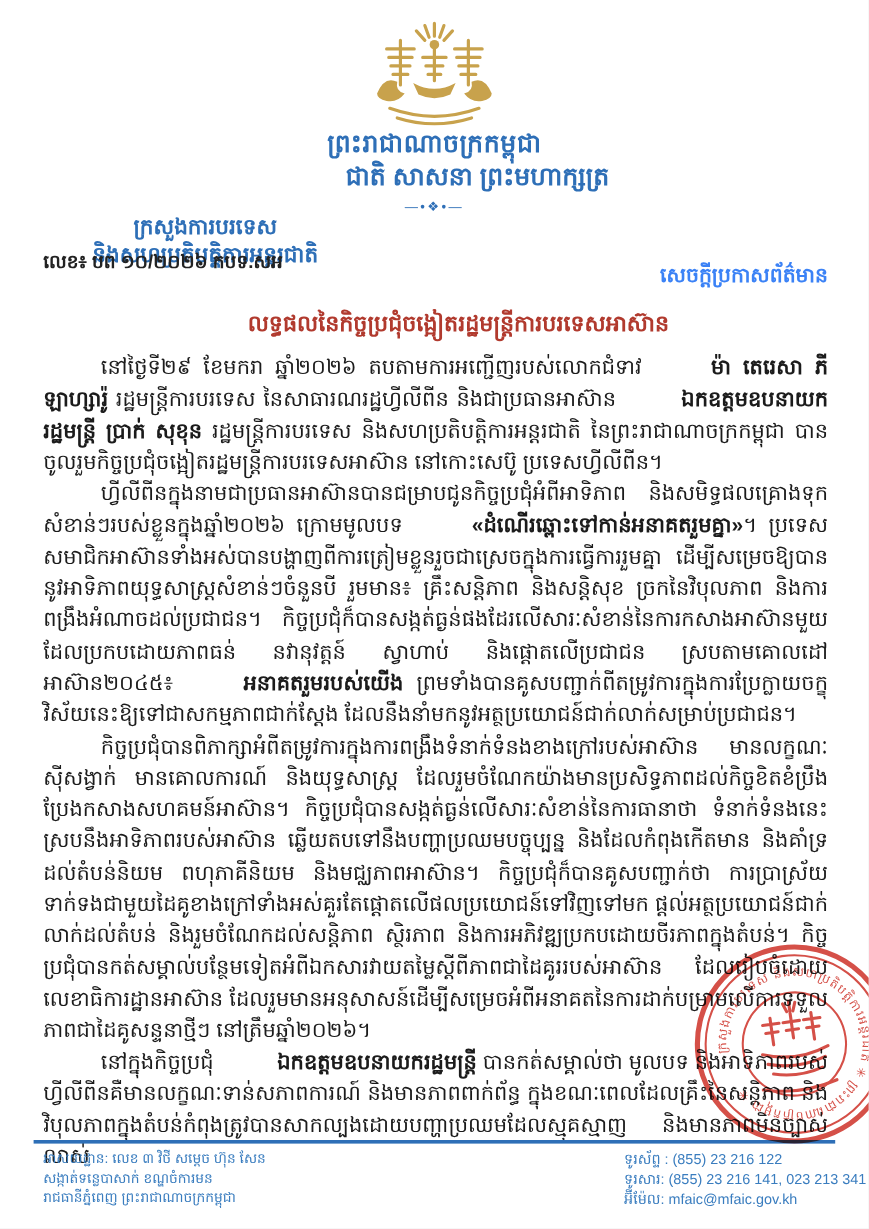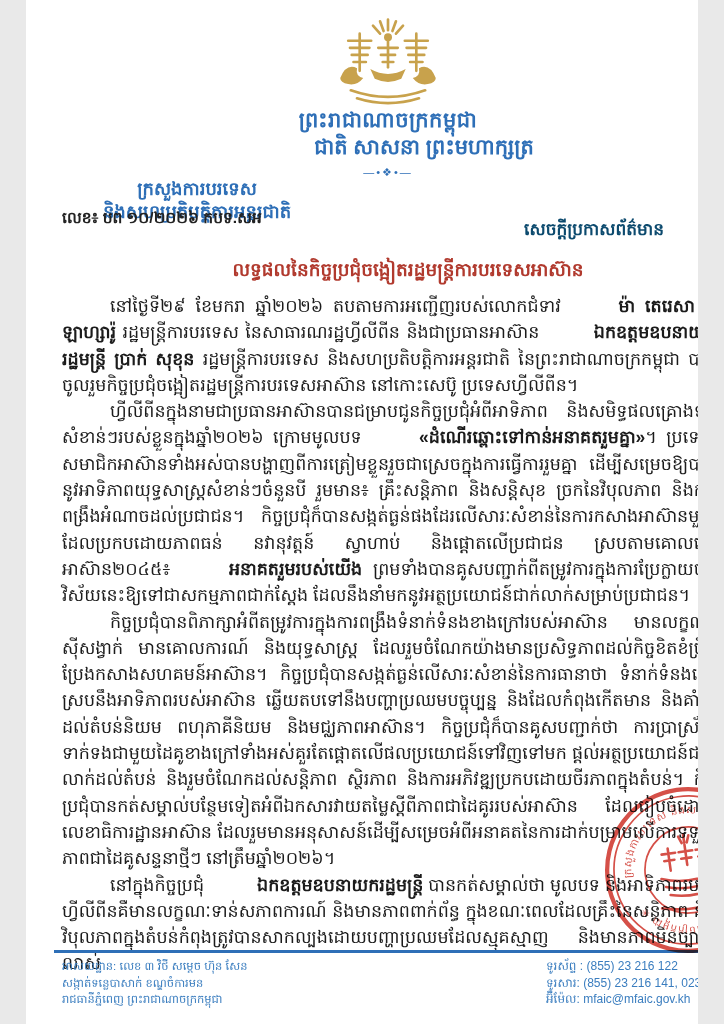--- a/index.html
+++ b/index.html
@@ -1,35 +1,35 @@
 <!DOCTYPE html>
 <html><head>
 <meta charset="utf-8">
 <style>
   html,body{margin:0;padding:0;background:#e9e9e9;}
   .page{
-    position:relative;width:672px;height:1024px;margin:0 auto;
+    position:relative;width:724px;height:1024px;margin:0 auto;
     background:#ffffff;overflow:hidden;
     font-family:"Liberation Sans","DejaVu Sans",sans-serif;
     color:#1b1b1b;
     text-decoration:underline;
   }
   .emblem-wrap{position:absolute;top:16px;left:0;width:724px;text-align:center;}
   .motto1{position:absolute;top:106px;left:0;width:724px;text-align:center;
     font-size:21px;font-weight:bold;color:#2e6fb7;letter-spacing:.5px;}
   .motto2{position:absolute;top:133px;left:0;width:724px;text-align:center;
     font-size:21px;font-weight:bold;color:#2e6fb7;padding-left:36px;}
   .motto-divider{position:absolute;top:166px;left:0;width:724px;text-align:center;
     color:#2e6fb7;font-size:11px;letter-spacing:2px;}
   .ministry{position:absolute;top:178px;left:36px;width:270px;text-align:center;
     font-size:18px;font-weight:bold;color:#2e6fb7;line-height:23px;}
   .refno{position:absolute;top:208px;left:36px;width:300px;text-align:left;
     font-size:15.5px;font-weight:bold;color:#222;}
   .doc-type{position:absolute;top:218px;right:34px;width:300px;text-align:right;
-    font-size:17px;font-weight:bold;color:#0c4a6e;}
+    font-size:17px;font-weight:bold;color:#3b82f6;}
   .doc-title{position:absolute;top:258px;left:0;width:724px;text-align:center;
     font-size:18.5px;font-weight:bold;color:#b13a2e;margin-left:20px;}
   .body-text{position:absolute;top:293px;left:36px;width:654px;
     font-size:17.5px;line-height:26.3px;text-align:justify;}
   .body-text p{margin:0;text-indent:48px;}
   .body-text .b{font-weight:bold;margin-left:48px;}
   .stamp{position:absolute;top:784px;left:576px;width:172px;height:172px;
     opacity:.88;mix-blend-mode:multiply;transform:rotate(-8deg);z-index:5;}
   .footer-divider{position:absolute;top:950px;left:28px;width:668px;height:3px;
     background:#2e6fb7;}

